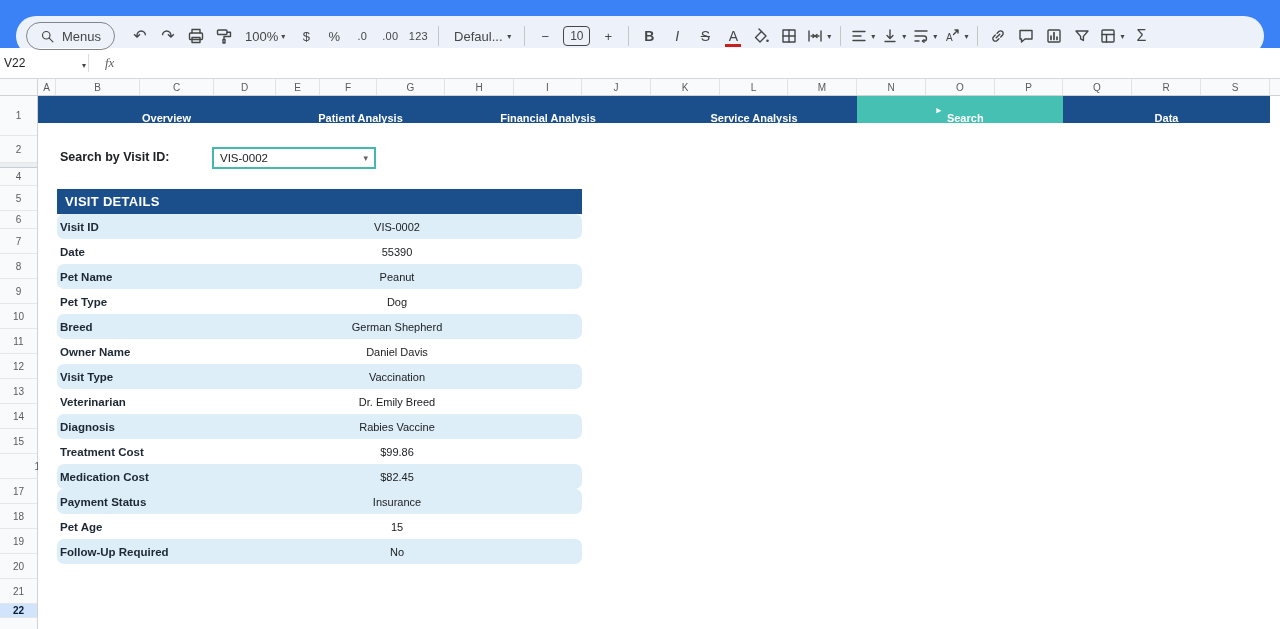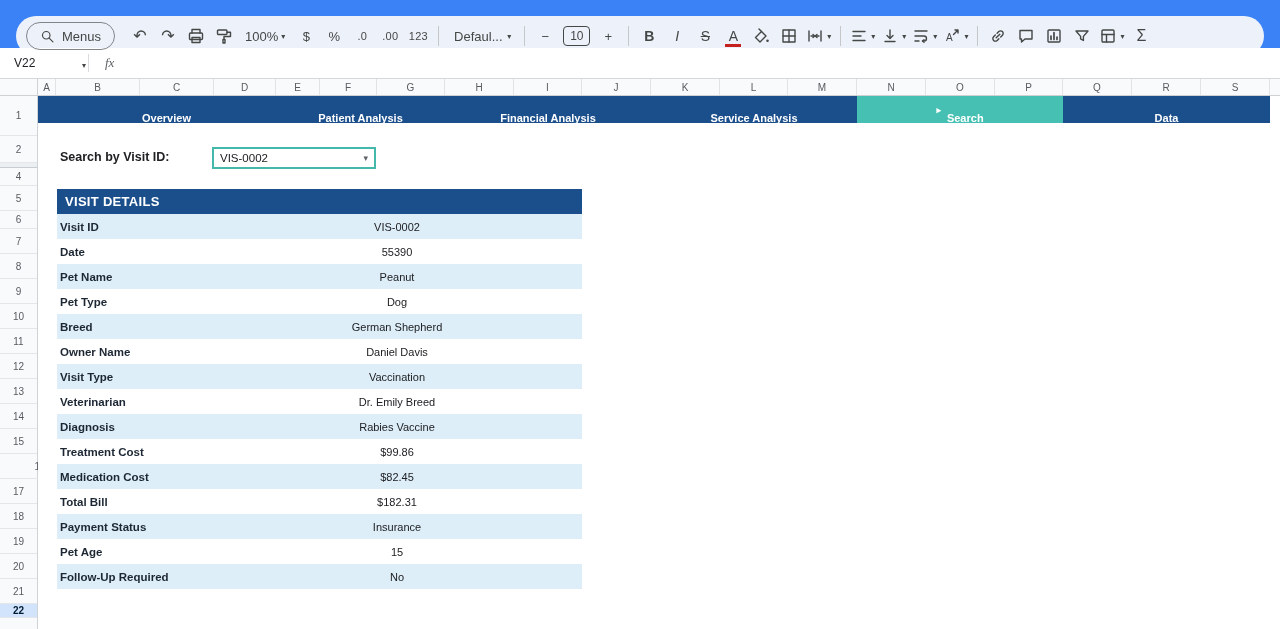--- a/index.html
+++ b/index.html
@@ -29,21 +29,21 @@
   .b-bold { font-weight:bold; font-size:14px; }
   .b-italic { font-style:italic; font-size:14px; }
   .b-strike { text-decoration:line-through; font-size:14px; }
   .b-color { position:relative; font-size:14px; }
   .b-color .bar { position:absolute; left:5px; right:5px; bottom:2px; height:3px; background:#c5221f; }
   .small-txt { font-size:11px; letter-spacing:0.2px; }
   .sigma { font-size:16px; }
 
   
   .formula-bar { height:30px; display:flex; align-items:center; background:#fff; }
-  .name-box { width:86px; padding-left:14px; display:flex; align-items:flex-end;
+  .name-box { width:86px; padding-left:4px; display:flex; align-items:flex-end;
     justify-content:space-between; font-size:12px; color:#202124; cursor:pointer; }
   .fb-div { width:1px; height:18px; background:#dadce0; margin:0 2px; }
   .fx { font-style:italic; color:#5f6368; font-size:13px; margin-left:14px; font-family:"Liberation Serif", serif; }
 
   
   .col-header-row { height:18px; display:flex; background:#f9fafb;
     border-top:1px solid #d5d8db; border-bottom:1px solid #cfd1d4; }
   .corner { width:38px; flex:none; border-right:1px solid #cfd1d4; background:#f9fafb; }
   .col-h { flex:none; font-size:10px; color:#575b5f; display:flex; align-items:center;
     justify-content:center; border-right:1px solid #e1e3e6; cursor:pointer; }
@@ -71,21 +71,21 @@
   .search-dropdown { position:absolute; left:174px; top:1px; width:164px; height:22px;
     background:#fff; border:2px solid var(--dropdown-border,#45b8ac); display:flex;
     align-items:center; justify-content:space-between; padding:0 6px; font-size:11.5px;
     color:#202124; cursor:pointer; }
   .dd-caret { font-size:9px; color:#5f6368; }
   .sh-row { height:25px; }
   .section-header { margin-left:19px; width:525px; height:25px; background:var(--banner-bg,#1b4f8c);
     color:#fff; font-weight:bold; font-size:13px; display:flex; align-items:center;
     padding-left:8px; letter-spacing:0.3px; }
   .detail-row { margin-left:19px; width:525px; height:25px; display:flex; align-items:center; }
-  .detail-row.even { background:var(--row-alt-bg,#ddeef8); }
+  .detail-row.even { background:var(--row-alt-bg,#ddeef8);border-radius:7px; }
   .d-label { flex:0 0 240px; padding-left:3px; font-weight:bold; font-size:11.5px; color:#1c2733; cursor:cell; }
   .d-value { flex:0 0 200px; text-align:center; font-size:11px; color:#202124; cursor:cell; }
 </style>
 </head>
 <body>
 
 <div class="toolbar-wrap">
   <div class="toolbar">
     <button class="menus-pill">
       <svg viewBox="0 0 18 18" width="15" height="15">
@@ -406,24 +406,20 @@
             <div class="d-value">Rabies Vaccine</div>
           </div>
           <div class="detail-row odd">
             <div class="d-label">Treatment Cost</div>
             <div class="d-value">$99.86</div>
           </div>
           <div class="detail-row even">
             <div class="d-label">Medication Cost</div>
             <div class="d-value">$82.45</div>
           </div>
-          <div class="detail-row odd">
-            <div class="d-label">Total Bill</div>
-            <div class="d-value">$182.31</div>
-          </div>
           <div class="detail-row even">
             <div class="d-label">Payment Status</div>
             <div class="d-value">Insurance</div>
           </div>
           <div class="detail-row odd">
             <div class="d-label">Pet Age</div>
             <div class="d-value">15</div>
           </div>
           <div class="detail-row even">
             <div class="d-label">Follow-Up Required</div>

